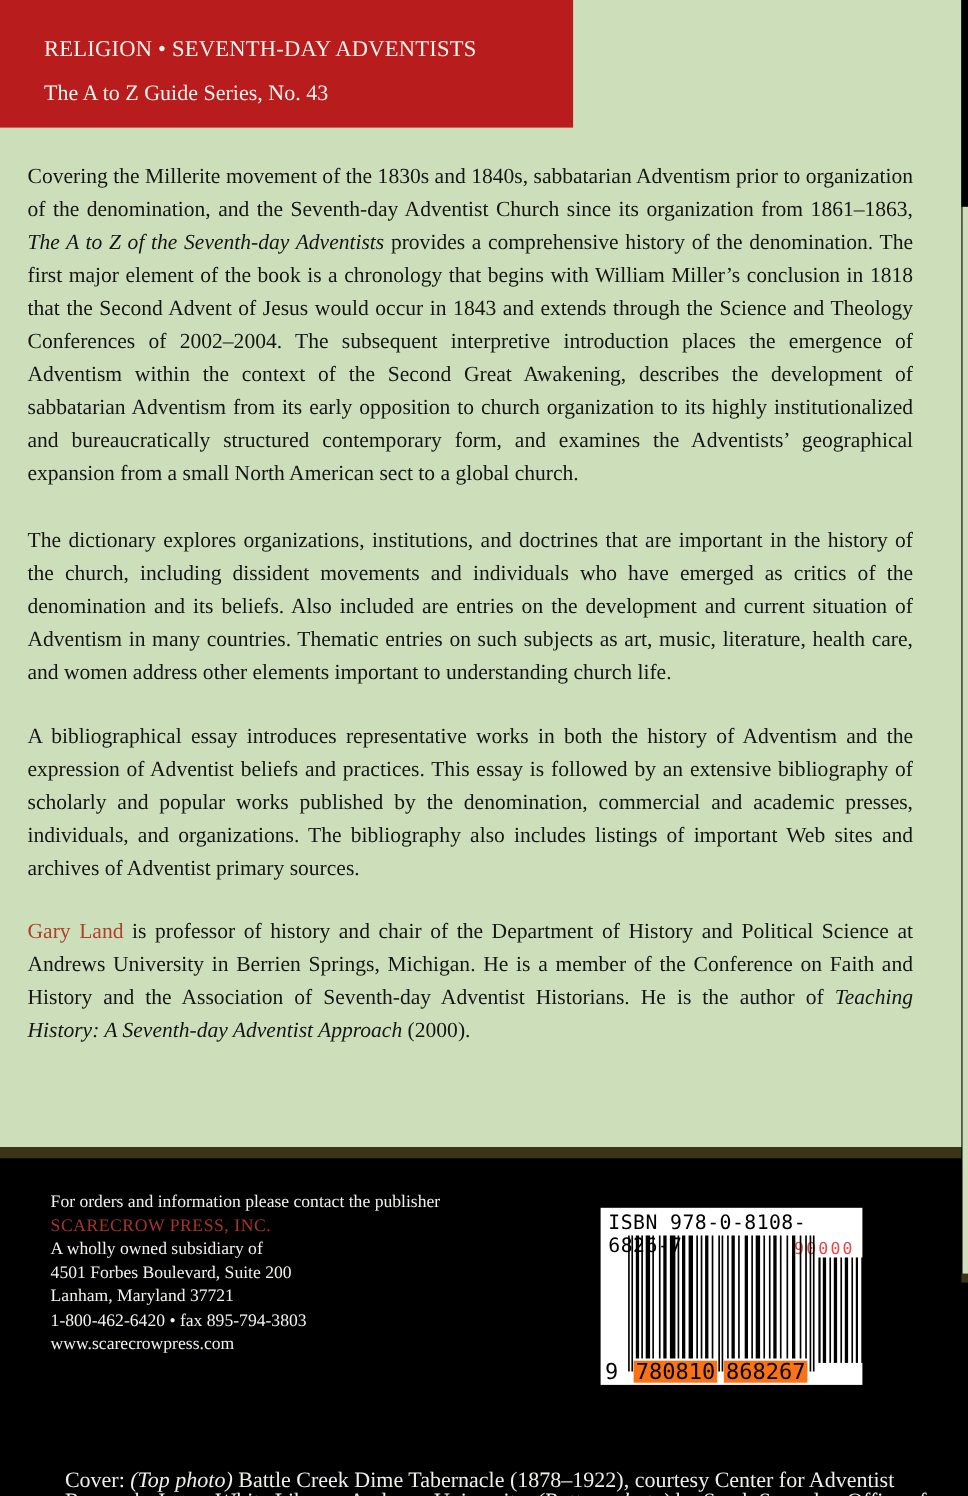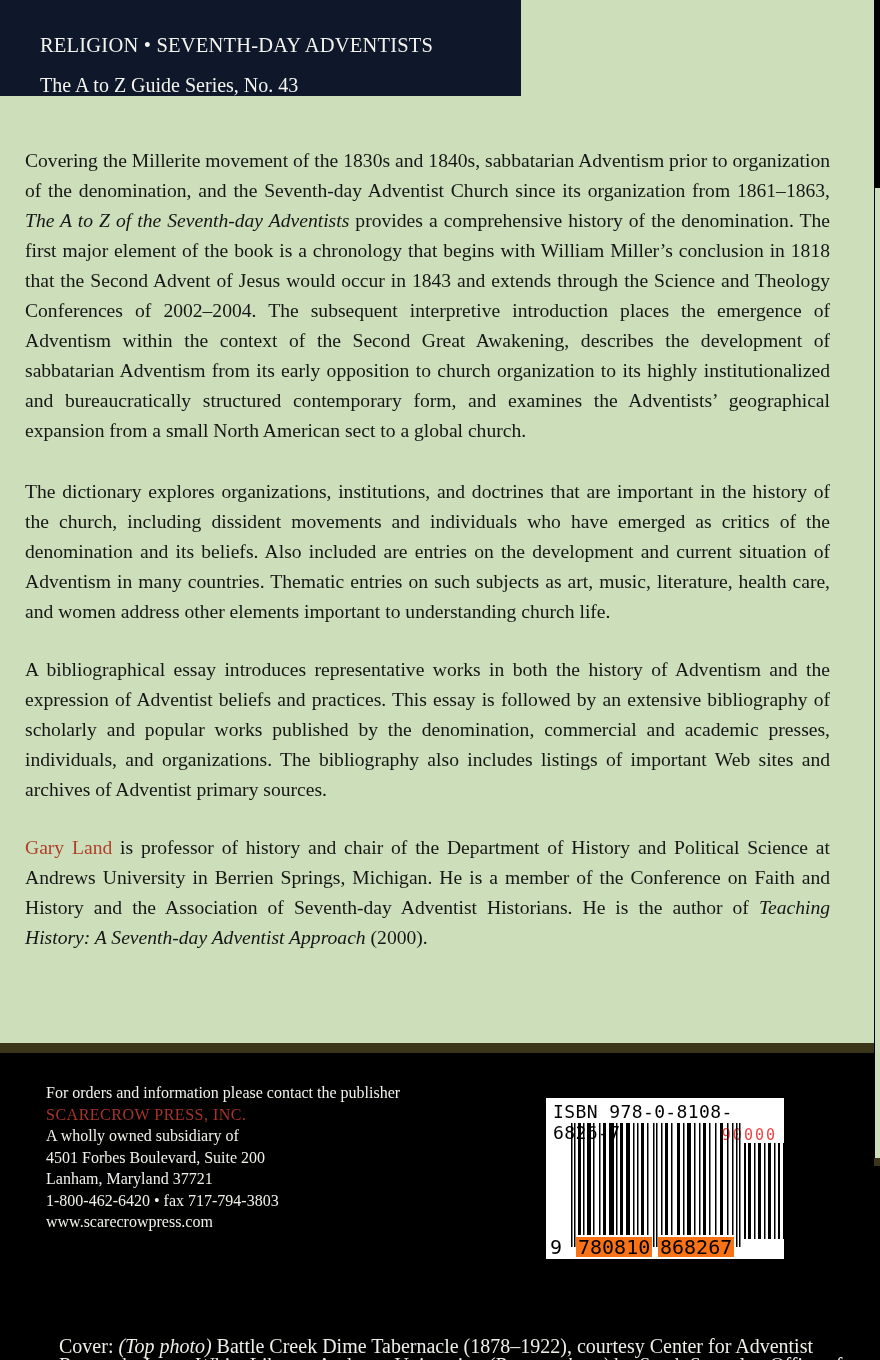--- a/index.html
+++ b/index.html
@@ -15,22 +15,22 @@
   .right-strip-top {
     position: absolute; left: 874px; top: 0; width: 6px; height: 188px; background: #000;
   }
   .right-strip-green {
     position: absolute; left: 875px; top: 188px; width: 5px; height: 970px; background: #cddeba;
   }
   .right-strip-olive {
     position: absolute; left: 874px; top: 1158px; width: 6px; height: 8px; background: #3a3418;
   }
   .header-box {
-    position: absolute; left: 0; top: 0; width: 521px; height: 96px;
-    background: #0f172a; color: #f4f4ee;
+    position: absolute; left: 0; top: 0; width: 521px; height: 116px;
+    background: #b91c1c; color: #f4f4ee;
   }
   .header-line1 {
     position: absolute; left: 40px; top: 34px; font-size: 20.5px; letter-spacing: 0.2px;
   }
   .header-line2 {
     position: absolute; left: 40px; top: 74px; font-size: 20px;
   }
   .body-text {
     position: absolute; left: 25px; top: 146px; width: 805px;
     color: #161616; font-size: 19.6px; line-height: 30px;
@@ -98,21 +98,21 @@
 </div>
 
 <div class="olive-band"></div>
 
 <div class="publisher">
   <div>For orders and information please contact the publisher</div>
   <div class="press">SCARECROW PRESS, INC.</div>
   <div>A wholly owned subsidiary of</div>
   <div>4501 Forbes Boulevard, Suite 200</div>
   <div>Lanham, Maryland 37721</div>
-  <div>1-800-462-6420 • fax 717-794-3803</div>
+  <div>1-800-462-6420 • fax 895-794-3803</div>
   <div>www.scarecrowpress.com</div>
 </div>
 
 <div class="barcode-box">
   <div class="isbn-top">ISBN 978-0-8108-6826-7</div>
   <div class="price-code">90000</div>
   <svg class="bars-main" viewBox="0 0 180 124" preserveAspectRatio="none">
     <g fill="#000">
       <rect x="2" y="0" width="1.5" height="124"></rect>
         <rect x="5" y="0" width="1.5" height="124"></rect>

